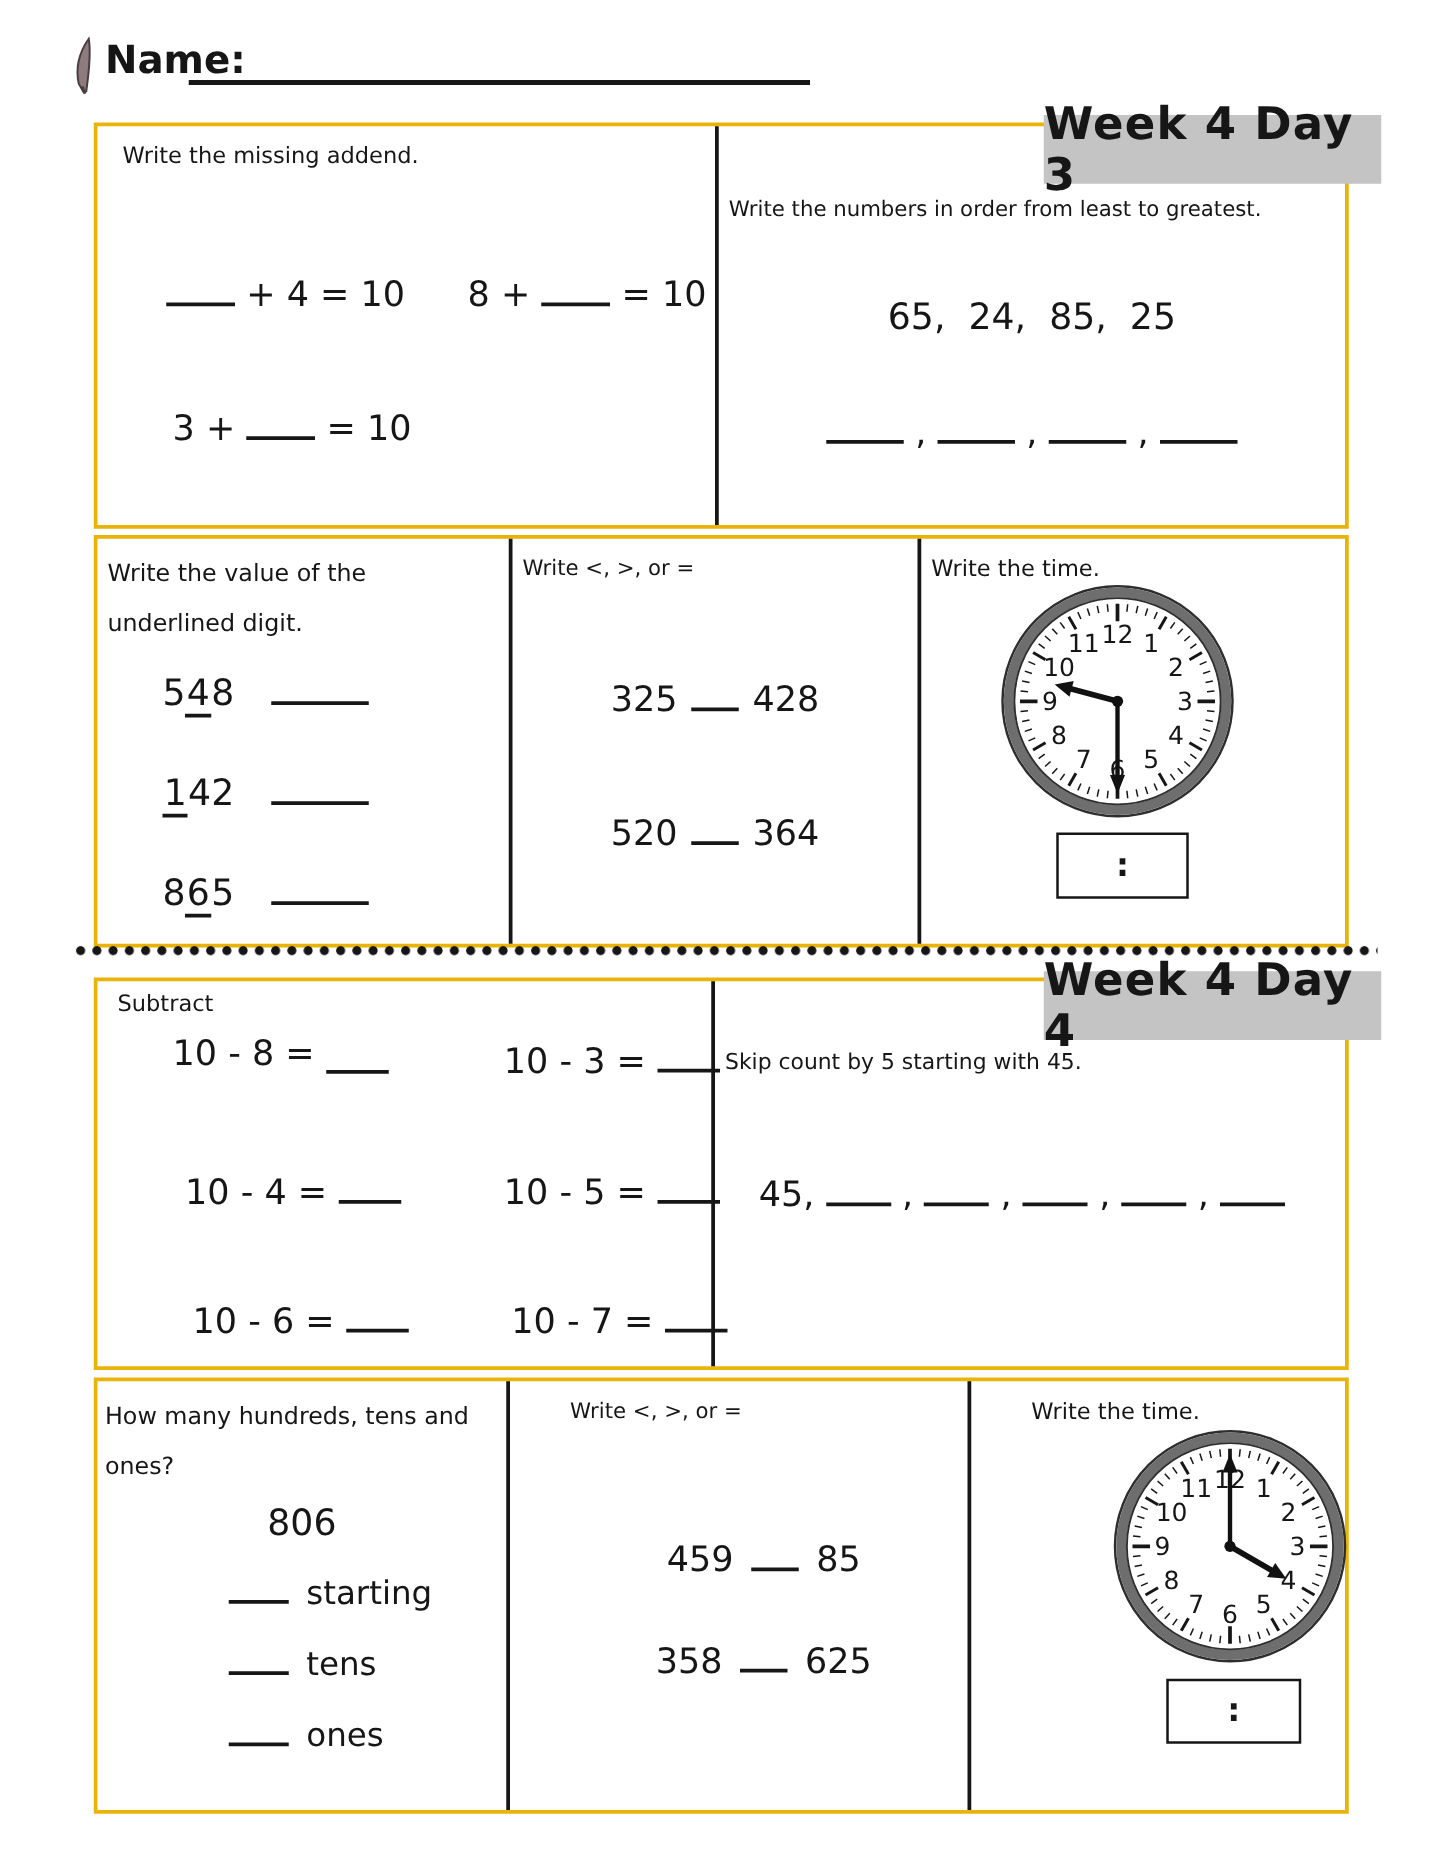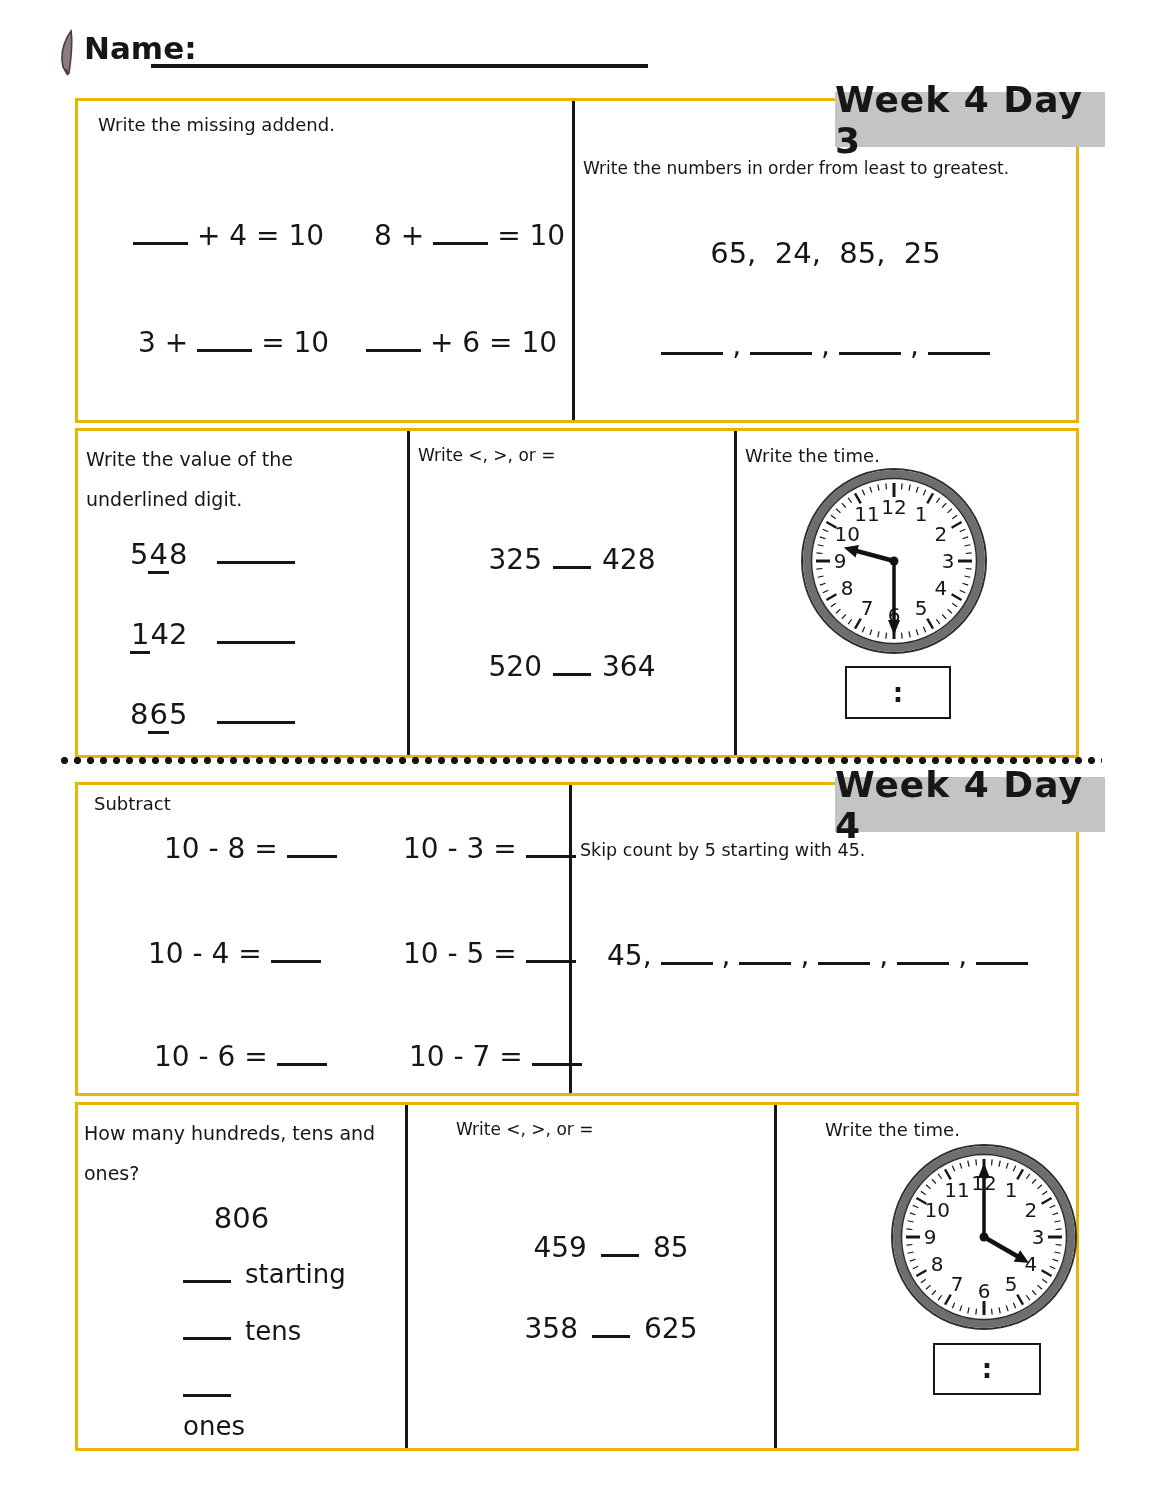--- a/index.html
+++ b/index.html
@@ -63,24 +63,20 @@
       </div>
       <div class="eq" style="left:296px;top:112px;">
         <span>8 +</span>
         <span class="blank" style="width:55px;"></span>
         <span>= 10</span>
       </div>
       <div class="eq" style="left:60px;top:219px;">
         <span>3 +</span>
         <span class="blank" style="width:55px;"></span>
         <span>= 10</span>
-      </div>
-      <div class="eq" style="left:288px;top:219px;">
-        <span class="blank" style="width:55px;"></span>
-        <span>+ 6 = 10</span>
       </div>
     </div>
     <div class="cell" style="flex:1;">
       <div class="prompt" style="left:8px;top:57px;font-size:17px;">Write the numbers in order from least to greatest.</div>
       <div class="num-list" style="top:135px;">65,  24,  85,  25</div>
       <div class="centered-row" style="top:228px;">
           <span class="blank" style="width: 62px;"></span>
           <span class="sep">,</span>
           <span class="blank" style="width: 62px;"></span>
           <span class="sep">,</span>
@@ -213,21 +209,21 @@
     </div>
   </div>
 
   <div class="dotline" style="left:60px;top:756px;width:1042px;"></div>
 
   <div class="day-header" style="left:835px;top:777px;background:#c4c4c4;">Week 4 Day 4</div>
 
   <div class="wbox" style="left:75px;top:782px;width:998px;height:308px;">
     <div class="cell divider" style="width:494px;flex:none;">
       <div class="prompt" style="left:16px;top:8px;">Subtract</div>
-      <div class="eq" style="left:86px;top:41px;">
+      <div class="eq" style="left:60px;top:41px;align-items:center;">
         <span>10 - 8 =</span>
         <span class="blank" style="width:50px;"></span>
       </div>
       <div class="eq" style="left:325px;top:41px;">
         <span>10 - 3 =</span>
         <span class="blank" style="width:50px;"></span>
       </div>
       <div class="eq" style="left:70px;top:146px;">
         <span>10 - 4 =</span>
         <span class="blank" style="width:50px;"></span>
@@ -272,21 +268,21 @@
       </div>
       <div class="pv-number" style="top:96px;">806</div>
       <div class="pv-row" style="left:105px;top:148px;">
         <span class="blank" style="width:48px;"></span>
         <span>starting</span>
       </div>
       <div class="pv-row" style="left:105px;top:205px;">
         <span class="blank" style="width:48px;"></span>
         <span>tens</span>
       </div>
-      <div class="pv-row" style="left:105px;top:262px;flex-direction:column;">
+      <div class="pv-row" style="left:105px;top:262px;">
         <span class="blank" style="width:48px;"></span>
         <span>ones</span>
       </div>
     </div>
     <div class="cell divider" style="width:329px;flex:none;">
       <div class="prompt" style="left:8px;top:14px;font-size:17px;">Write &lt;, &gt;, or =</div>
       <div class="centered-row" style="top:110px;gap:14px;margin-top:16px;">
         <span style="font-size:28px;">459</span>
         <span class="blank" style="width:38px;"></span>
         <span style="font-size:28px;">85</span>

